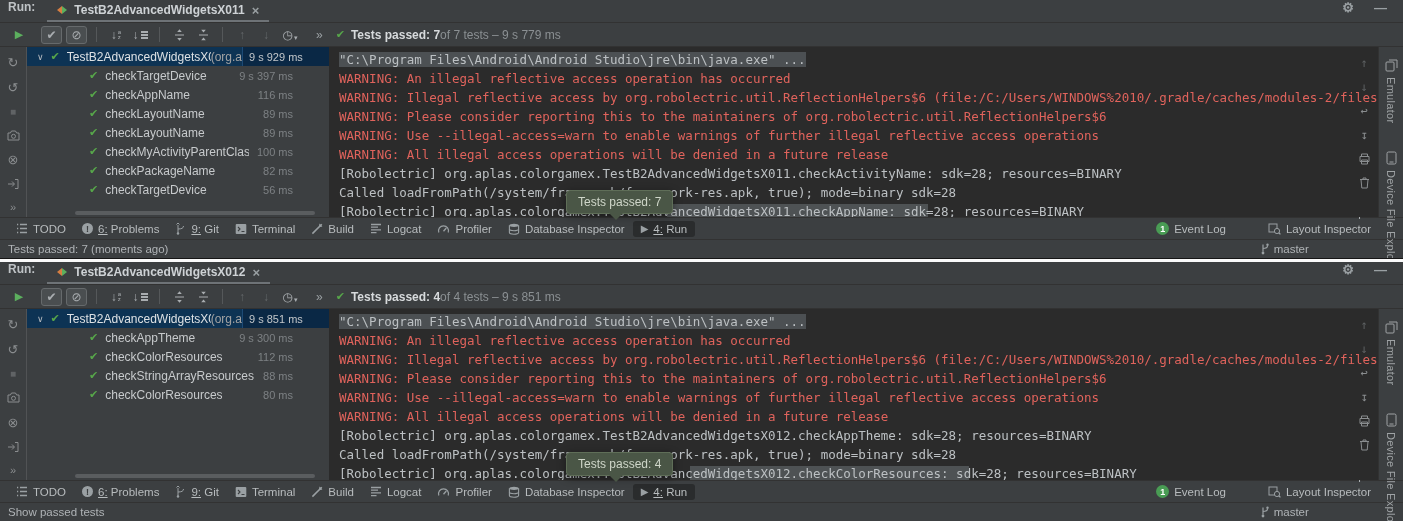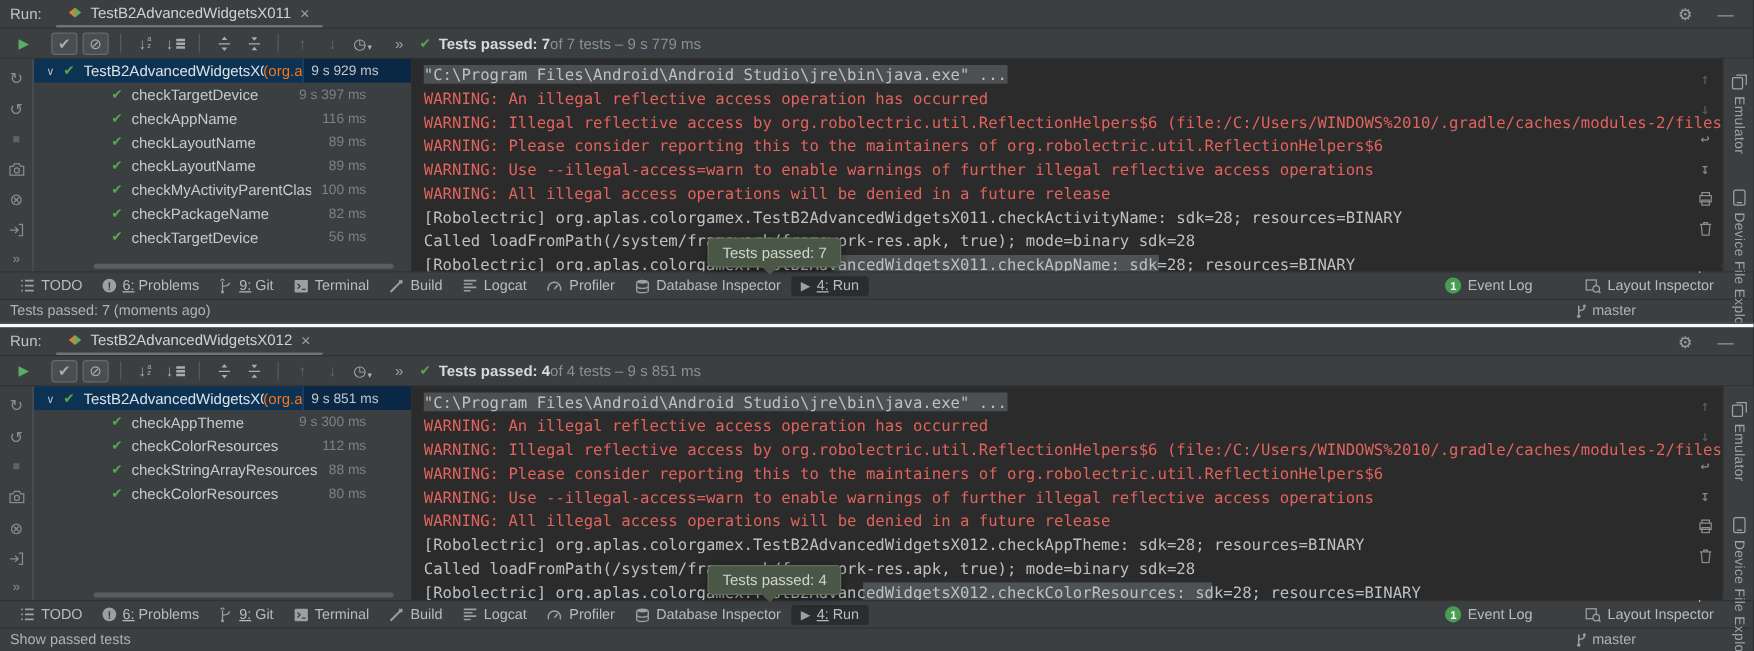--- a/index.html
+++ b/index.html
@@ -4,21 +4,21 @@
 <style>
   html,body{margin:0;padding:0;background:#1e1e1e;}
   #page{width:1403px;height:521px;overflow:hidden;display:flex;flex-direction:column;
         font-family:"Liberation Sans",sans-serif;-webkit-font-smoothing:antialiased;}
   [data-panel]{display:block;}
   #p0{height:258px;} #p1{height:259px;}
   .divider{height:4px;background:#fafafa;border-top:1px solid #151515;}
   .panel{height:100%;background:#3c3f41;display:flex;flex-direction:column;overflow:hidden;position:relative;}
 
   
-  .tabbar{height:23px;box-sizing:border-box;border-bottom:1px solid #323232;display:flex;align-items:center;flex:none;}
+  .tabbar{height:23px;box-sizing:border-box;border-bottom:1px solid #323232;display:flex;align-items:flex-start;flex:none;font-weight:bold;}
   .run-label{color:#bfc3c6;font-size:12px;margin:0 12px 0 8px;}
   .tab{display:flex;align-items:center;gap:7px;height:100%;padding:0 10px;box-sizing:border-box;border-bottom:2px solid #6e7377;}
   .tab-title{color:#ced2d5;font-size:12px;}
   .tab-close{color:#9aa0a3;font-size:13px;line-height:1;cursor:pointer;}
   .cfg{display:flex;align-items:center;}
   .cfg i{display:block;width:0;height:0;border:4px solid transparent;}
   .cfg .tl{border-right:5px solid #d77e42;border-left-width:0;}
   .cfg .tr{border-left:5px solid #5caf5e;border-right-width:0;}
   .tabbar-right{margin-left:auto;display:flex;align-items:center;gap:20px;padding-right:16px;color:#9aa0a3;font-size:13px;}
 
@@ -46,21 +46,21 @@
   .gicon{width:14px;height:14px;display:flex;align-items:center;justify-content:center;cursor:pointer;}
 
   .tree{width:302px;flex:none;position:relative;overflow:hidden;display:flex;flex-direction:column;}
   .trow{height:19px;flex:none;display:flex;align-items:center;font-size:12px;color:#c7cacc;padding-left:62px;padding-right:36px;cursor:pointer;}
   .tcheck{color:#57a64a;margin-right:7px;font-size:11px;flex:none;}
   .tname{white-space:nowrap;overflow:hidden;}
   .tdur{margin-left:auto;color:#7d8184;font-size:11px;white-space:nowrap;padding-left:8px;}
   .trow.root{padding-left:10px;padding-right:0;background:#0d3354;color:#dde1e4;}
   .expander{color:#b9bdc1;font-size:9px;margin-right:7px;flex:none;}
   .tname-wrap{flex:1;display:flex;overflow:hidden;white-space:nowrap;min-width:0;}
-  .pkg{color:#f97316;}
+  .pkg{color:#a3a3a3;}
   .rootdur{flex:0 0 80px;margin-left:0;align-self:stretch;display:flex;align-items:center;background:#0a2845;border-left:1px solid #1d4a75;padding-left:6px;color:#c3c7ca;font-size:11px;}
   .hscroll{position:absolute;bottom:2px;left:48px;right:14px;height:4px;border-radius:2px;background:#5a5d5f;}
 
   .console{flex:1;min-width:0;background:#2b2b2b;position:relative;font-family:"DejaVu Sans Mono","Liberation Mono",monospace;font-size:12.5px;padding:3px 0 0 10px;overflow:hidden;}
   .cline{height:19px;line-height:19px;white-space:pre;color:#bcc0c3;}
   .cline.warn{color:#e0635c;}
   .cline.path .ctext{background:#4c5053;}
   .cline.hl .ctext{background:linear-gradient(90deg,transparent 0 44%,#4e5254 44% 79%,transparent 79%);}
   .console-tools{position:absolute;top:9px;right:7px;display:flex;flex-direction:column;align-items:center;gap:10px;color:#8a8d8f;font-size:12px;}
   .console-tools .dim{color:#5d6062;}

